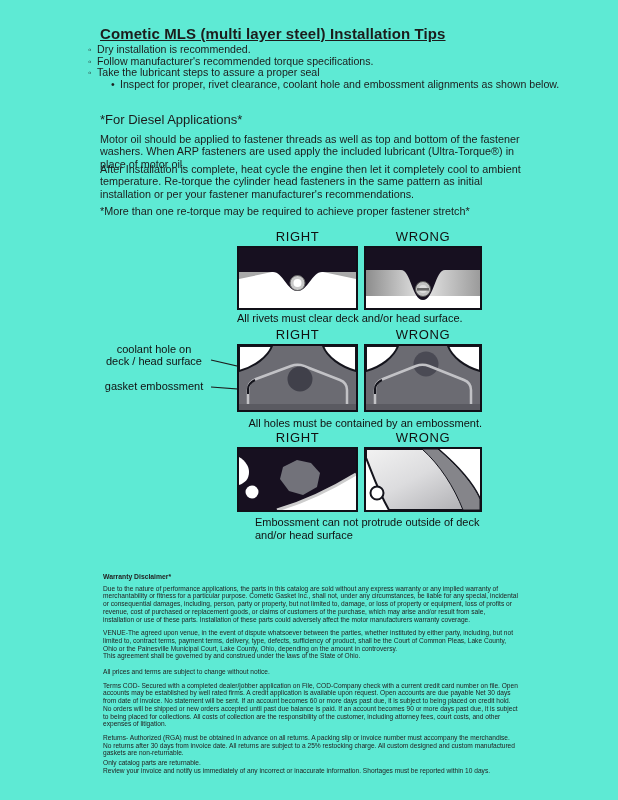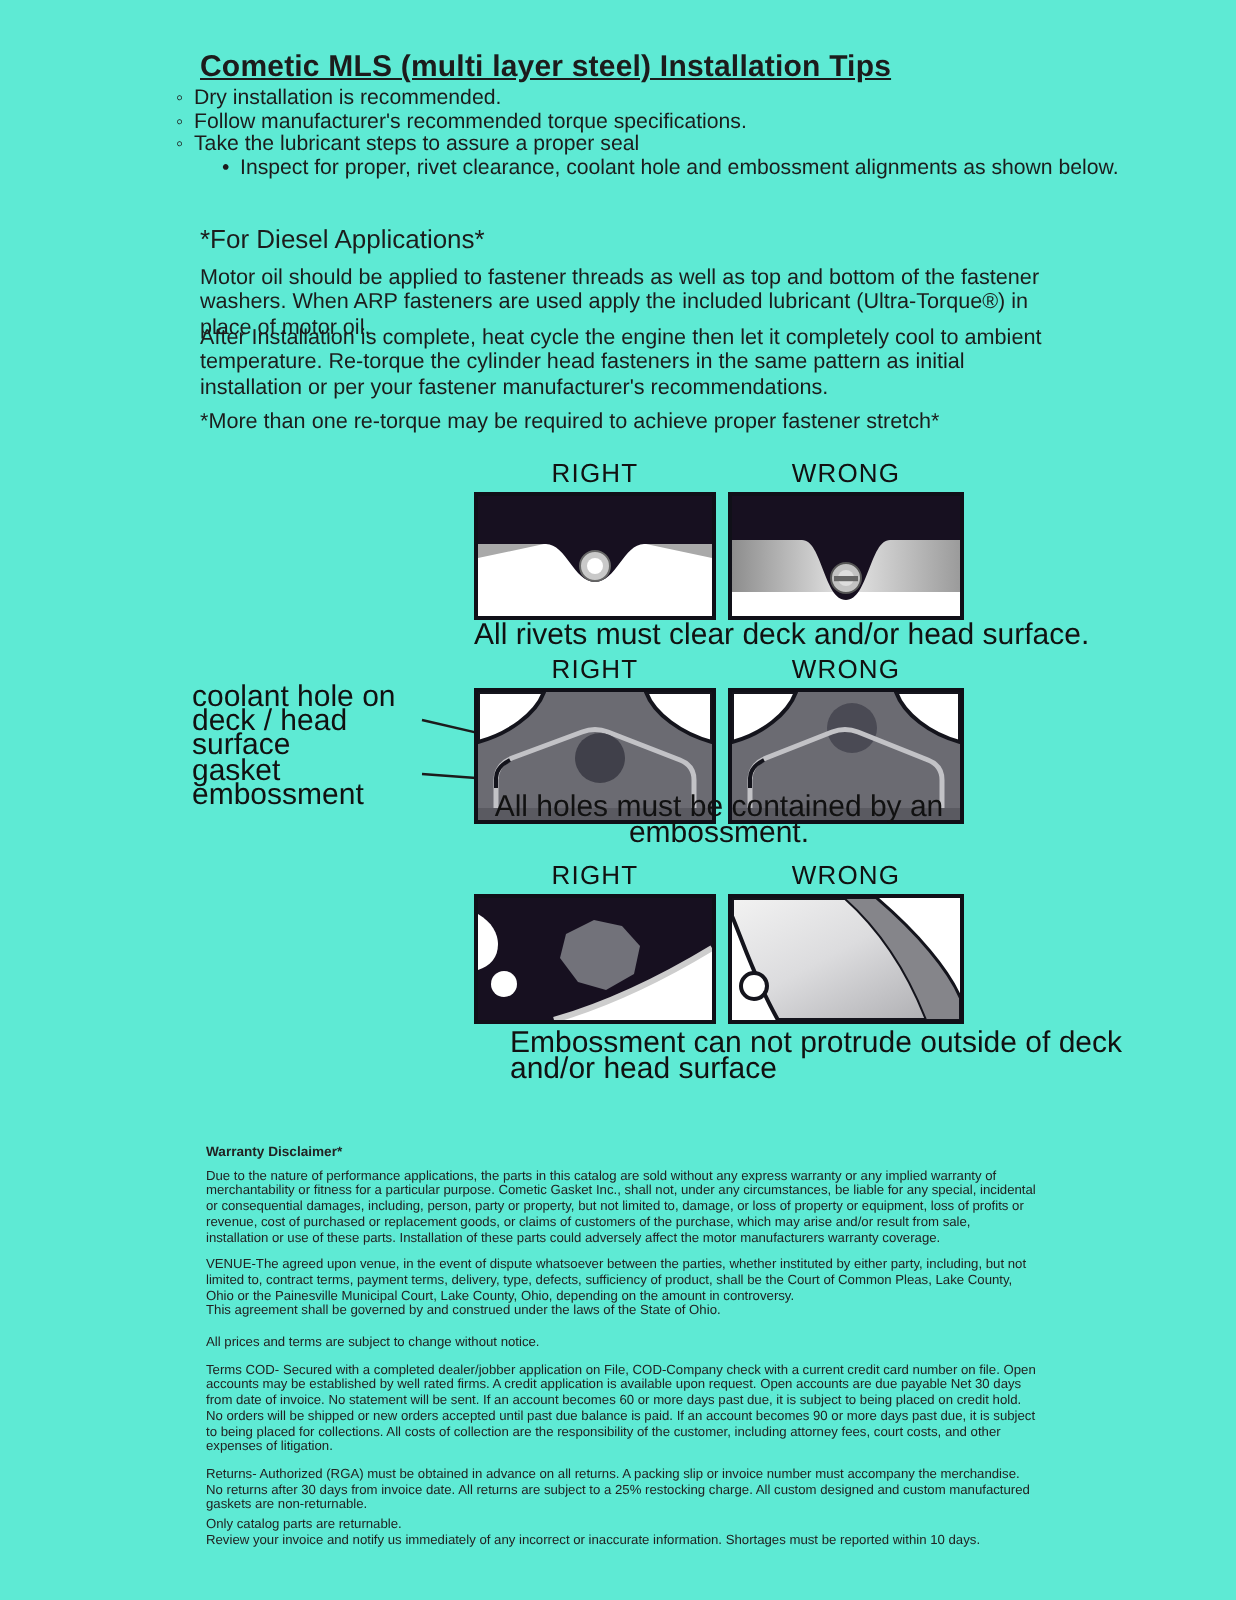--- a/index.html
+++ b/index.html
@@ -15,23 +15,23 @@
   .tip.sub{margin-left:23px;}
   .tip.sub::before{content:"•";font-size:10.6px;}
 
   .diesel-heading{position:absolute;left:100px;top:112px;margin:0;font-size:13px;font-weight:normal;}
   .para{position:absolute;left:100px;width:434px;margin:0;font-size:10.8px;line-height:12.4px;}
   .p1{top:133px;} .p2{top:163px;} .p3{top:205px;}
 
   .dg-label{position:absolute;font-size:13px;letter-spacing:.6px;text-align:center;color:#111;}
   .dg-box{position:absolute;border:2px solid #101018;box-sizing:border-box;background:#fff;}
   .dg-box svg{display:block;width:100%;height:100%;}
-  .dg-caption{position:absolute;font-size:15px;line-height:12.5px;color:#111;}
+  .dg-caption{position:absolute;font-size:11px;line-height:12.5px;color:#111;}
 
-  .callout{position:absolute;text-align:left;font-size:15px;line-height:12px;color:#111;}
+  .callout{position:absolute;text-align:center;font-size:11px;line-height:12px;color:#111;}
   .leader{position:absolute;left:205px;top:338px;}
 
   .warranty{position:absolute;left:103px;top:573px;width:415px;font-size:6.6px;line-height:7.7px;color:#222;}
   .warranty h4{margin:0 0 4px 0;font-size:6.8px;}
   .warranty p{margin:0;}
   .warranty p.g8{margin-top:8px;}
   .warranty p.g6{margin-top:6px;}
   .warranty p.g2{margin-top:2px;}
 
   .page-code{position:absolute;left:389px;top:800px;font-size:15px;letter-spacing:.4px;color:#111;text-decoration:underline;}
@@ -118,21 +118,21 @@
     <svg viewBox="0 0 114 64" preserveAspectRatio="none">
       <rect width="114" height="64" fill="#6b6b72"></rect>
       <rect y="58" width="114" height="6" fill="#5a5a61"></rect>
       <path d="M0,0 H32 C28,11 15,21 0,25 Z" fill="#ffffff" stroke="#14141c" stroke-width="2"></path>
       <path d="M114,0 H82 C86,11 99,21 114,25 Z" fill="#ffffff" stroke="#14141c" stroke-width="2"></path>
       <circle cx="60" cy="18" r="12.5" fill="#4a4a54"></circle>
       <path d="M9,58 V44 C9,39 12,35 17,33 L50,20 C54,18.5 59,18.5 63,20 L98,34 C103,36 105,40 105,44 V58" fill="none" stroke="#c2c2c6" stroke-width="2.5"></path>
       <path d="M9,48 V43 C9,39 12,36 16,34" fill="none" stroke="#14141c" stroke-width="2"></path>
     </svg>
   </div>
-  <div class="dg-caption" style="left:237px;top:398px;width:245px;text-align:center;">All holes must be contained by an embossment.</div>
+  <div class="dg-caption" style="left:237px;top:417px;width:245px;text-align:right;">All holes must be contained by an embossment.</div>
 
   <div class="dg-label" style="left:237px;top:430px;width:121px;">RIGHT</div>
   <div class="dg-label" style="left:364px;top:430px;width:118px;">WRONG</div>
 
   <div class="dg-box" style="left:237px;top:447px;width:121px;height:65px;">
     <svg viewBox="0 0 117 61" preserveAspectRatio="none">
       <rect width="117" height="61" fill="#ffffff"></rect>
       <path d="M0,0 H117 V25 C89,42 62,54 38,61 H0 Z" fill="#171020"></path>
       <path d="M0,8 C7,12 10,18 10,23 C10,30 6,34 0,36 Z" fill="#ffffff"></path>
       <path d="M38,61 C62,54 89,42 117,25" fill="none" stroke="#cdcdcd" stroke-width="3"></path>

